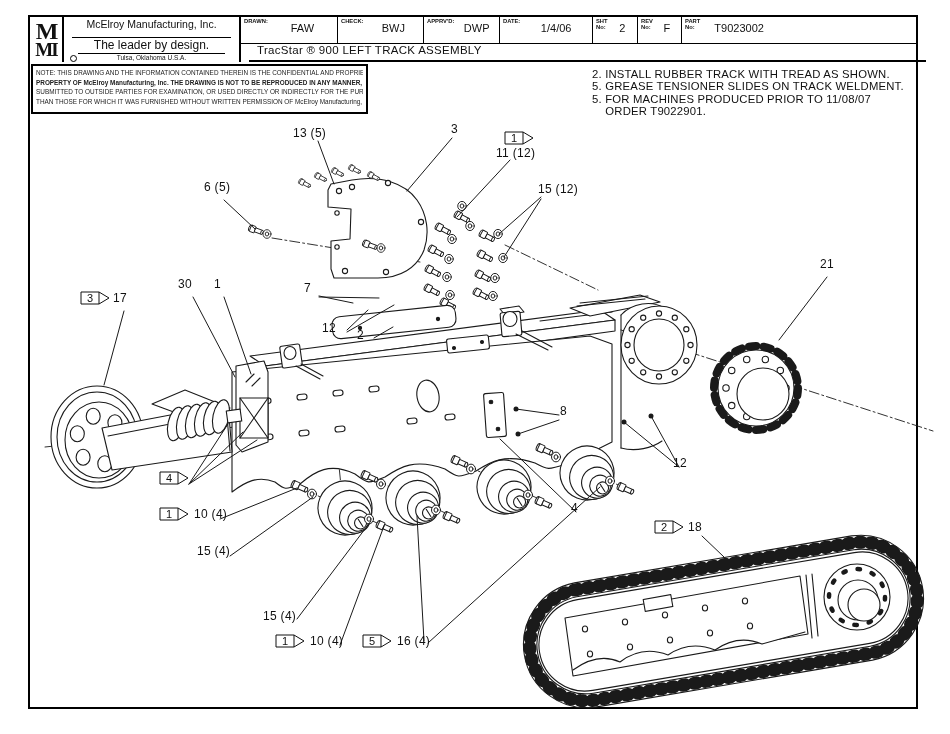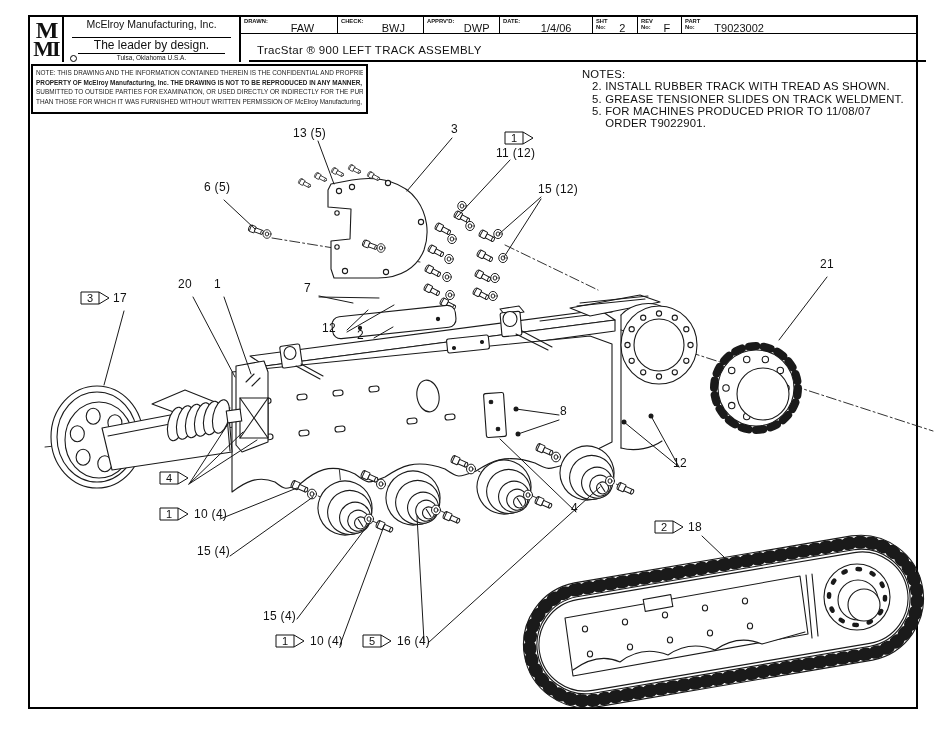--- a/index.html
+++ b/index.html
@@ -8,28 +8,28 @@
     font-family:"Liberation Sans",sans-serif;color:#111;overflow:hidden;
     -webkit-font-smoothing:antialiased;
   }
   .abs{position:absolute;}
   
   .sheet-frame{left:28px;top:15px;width:890px;height:694px;border:2px solid #000;box-sizing:border-box;}
   
   .logo-cell{left:30px;top:17px;width:34px;height:45px;border-right:2px solid #000;box-sizing:border-box;
     display:flex;flex-direction:column;align-items:center;justify-content:center;line-height:0.82;}
   .logo-m{font-family:"Liberation Serif",serif;font-weight:bold;font-size:24px;letter-spacing:-2px;}
-  .logo-mi{font-family:"Liberation Serif",serif;font-weight:bold;font-size:22px;letter-spacing:-2px;}
+  .logo-mi{font-family:"Liberation Serif",serif;font-weight:bold;font-size:19px;letter-spacing:-2px;}
   .company-cell{left:64px;top:17px;width:177px;height:45px;border-right:2px solid #000;box-sizing:border-box;
     display:flex;flex-direction:column;justify-content:space-between;padding:1px 0;}
   .company-name{font-size:10.5px;text-align:center;border-bottom:1px solid #000;margin:0 8px;padding-bottom:7px;}
   .company-tag{font-size:12px;text-align:center;border-bottom:1px solid #000;margin:0 14px;padding-bottom:1px;}
   .company-loc{font-size:6.5px;text-align:center;position:relative;}
   .loc-mark{position:absolute;left:6px;top:1px;width:5px;height:5px;border:1px solid #000;border-radius:50%;}
-  .fields-row{left:241px;top:17px;width:677px;height:17px;display:flex;box-sizing:border-box;border-bottom:1.5px solid #000;justify-content:space-between;}
+  .fields-row{left:241px;top:17px;width:677px;height:27px;display:flex;box-sizing:border-box;border-bottom:1.5px solid #000;justify-content:space-between;}
   .field-cell{box-sizing:border-box;border-right:1.5px solid #000;display:flex;}
   .field-cell:last-child{border-right:none;}
   .field-label{font-size:5.8px;font-weight:bold;padding:1px 0 0 3px;white-space:pre-line;line-height:1.1;}
   .field-value{flex:1;font-size:11px;text-align:center;padding-top:5px;}
   .field-value.left{text-align:left;padding-left:14px;}
   .title-row{left:241px;top:40px;width:677px;height:22px;box-sizing:border-box;border-bottom:2px solid #000;
     font-size:11.5px;padding:4px 0 0 8px;letter-spacing:0.3px;margin-left:8px;}
   
   .conf-note{left:31px;top:64px;width:337px;height:50px;border:2px solid #000;box-sizing:border-box;
     padding:2px 3px;font-size:6.4px;line-height:9.7px;color:#222;}
@@ -99,21 +99,20 @@
 <div class="abs title-row">TracStar ®  900 LEFT TRACK ASSEMBLY</div>
 
 <div class="abs conf-note">
   <div>NOTE: THIS DRAWING AND THE INFORMATION CONTAINED THEREIN IS THE CONFIDENTIAL AND PROPRIETARY</div>
   <div class="b">PROPERTY OF McElroy Manufacturing, Inc. THE DRAWING IS NOT TO BE REPRODUCED IN ANY MANNER,</div>
   <div>SUBMITTED TO OUTSIDE PARTIES FOR EXAMINATION, OR USED DIRECTLY OR INDIRECTLY FOR THE PURPOSES OTHER</div>
   <div>THAN THOSE FOR WHICH IT WAS FURNISHED WITHOUT WRITTEN PERMISSION OF McElroy Manufacturing, Inc.</div>
 </div>
 
 <div class="abs notes">
-  <div>NOTES:</div>
   <div class="item">2. INSTALL RUBBER TRACK WITH TREAD AS SHOWN.</div>
   <div class="item">5. GREASE TENSIONER SLIDES ON TRACK WELDMENT.</div>
   <div class="item">5. FOR MACHINES PRODUCED PRIOR TO 11/08/07
     ORDER T9022901.</div>
 </div>
 
 <svg class="abs draw" viewBox="0 0 950 734" fill="none" stroke="#1a1a1a" stroke-width="1.1" stroke-linejoin="round" stroke-linecap="round">
   <defs>
     <g id="boltS" fill="#fff">
       <ellipse cx="0.5" cy="0" rx="2" ry="4.2"></ellipse>
@@ -431,21 +430,21 @@
 <div class="callout" style="left:293px;top:126px">13 (5)</div>
 <div class="callout" style="left:451px;top:122px">3</div>
 <svg class="flag" style="left:504px;top:131px" viewBox="0 0 30 14">
   <polygon points="1,1 19,1 29,7 19,13 1,13" fill="#fff" stroke="#111"></polygon>
     <line x1="19" y1="1" x2="19" y2="13" stroke="#111"></line>
   <text x="10" y="11" font-size="11" text-anchor="middle" fill="#111" stroke="none">1</text>
 </svg>
 <div class="callout" style="left:496px;top:146px">11 (12)</div>
 <div class="callout" style="left:538px;top:182px">15 (12)</div>
 <div class="callout" style="left:204px;top:180px">6 (5)</div>
-<div class="callout" style="left:178px;top:277px">20</div>
+<div class="callout" style="left:178px;top:277px">30</div>
 <div class="callout" style="left:214px;top:277px">1</div>
 <div class="callout" style="left:304px;top:281px">7</div>
 <div class="callout" style="left:322px;top:321px">12</div>
 <div class="callout" style="left:357px;top:328px">2</div>
 <svg class="flag" style="left:80px;top:291px" viewBox="0 0 30 14">
   <polygon points="1,1 19,1 29,7 19,13 1,13" fill="#fff" stroke="#111"></polygon>
     <line x1="19" y1="1" x2="19" y2="13" stroke="#111"></line>
   <text x="10" y="11" font-size="11" text-anchor="middle" fill="#111" stroke="none">3</text>
 </svg>
 <div class="callout" style="left:113px;top:291px">17</div>

